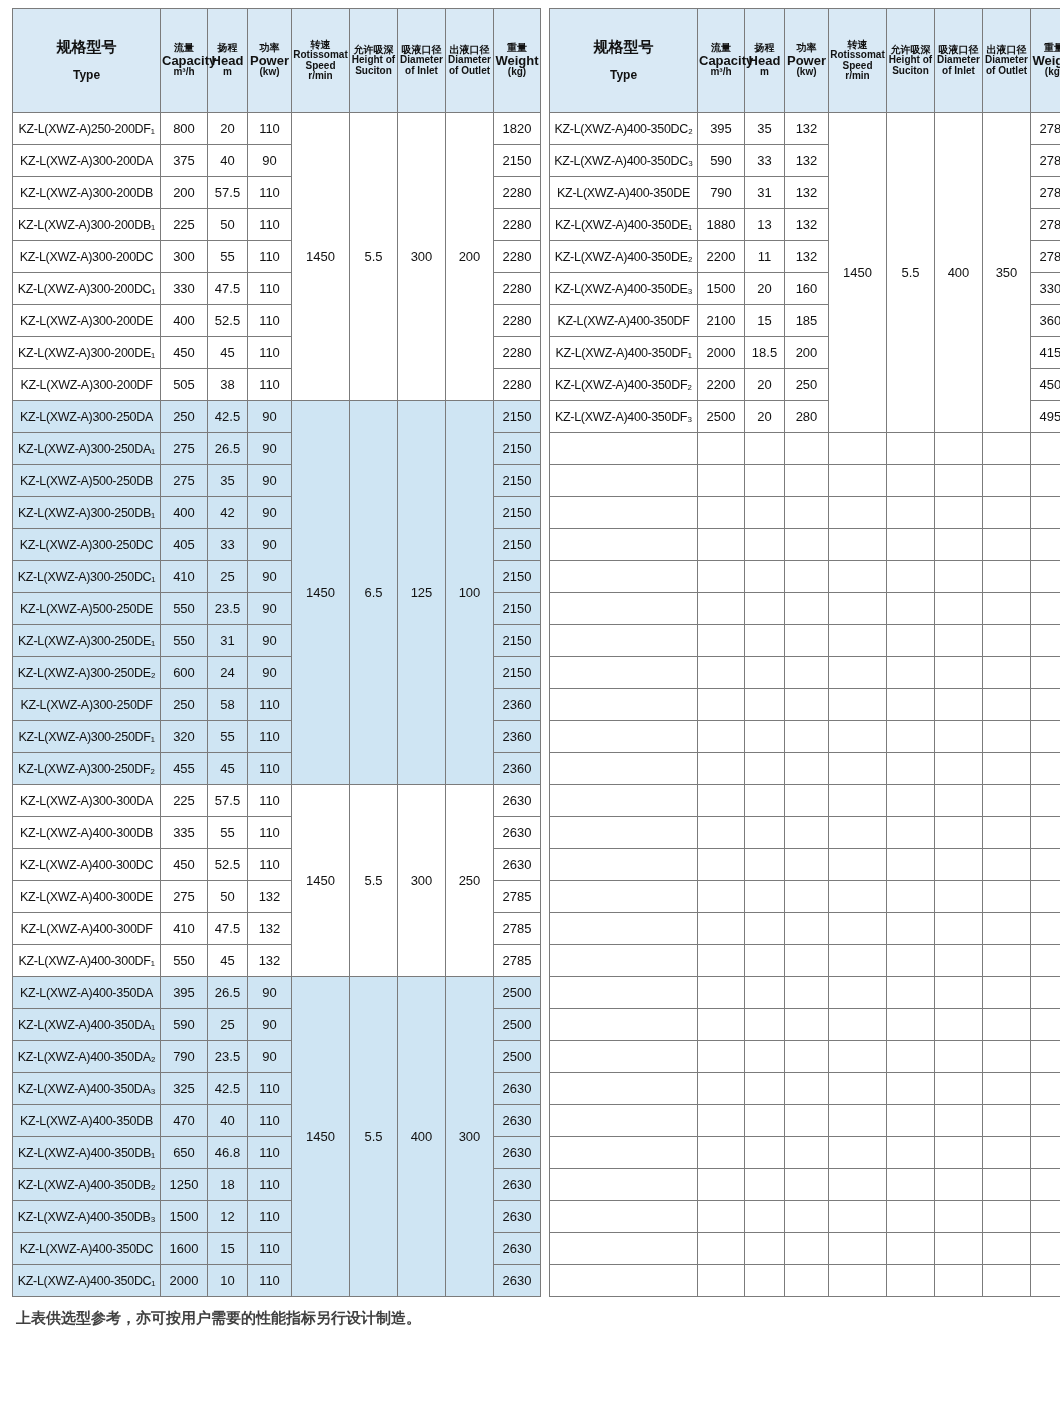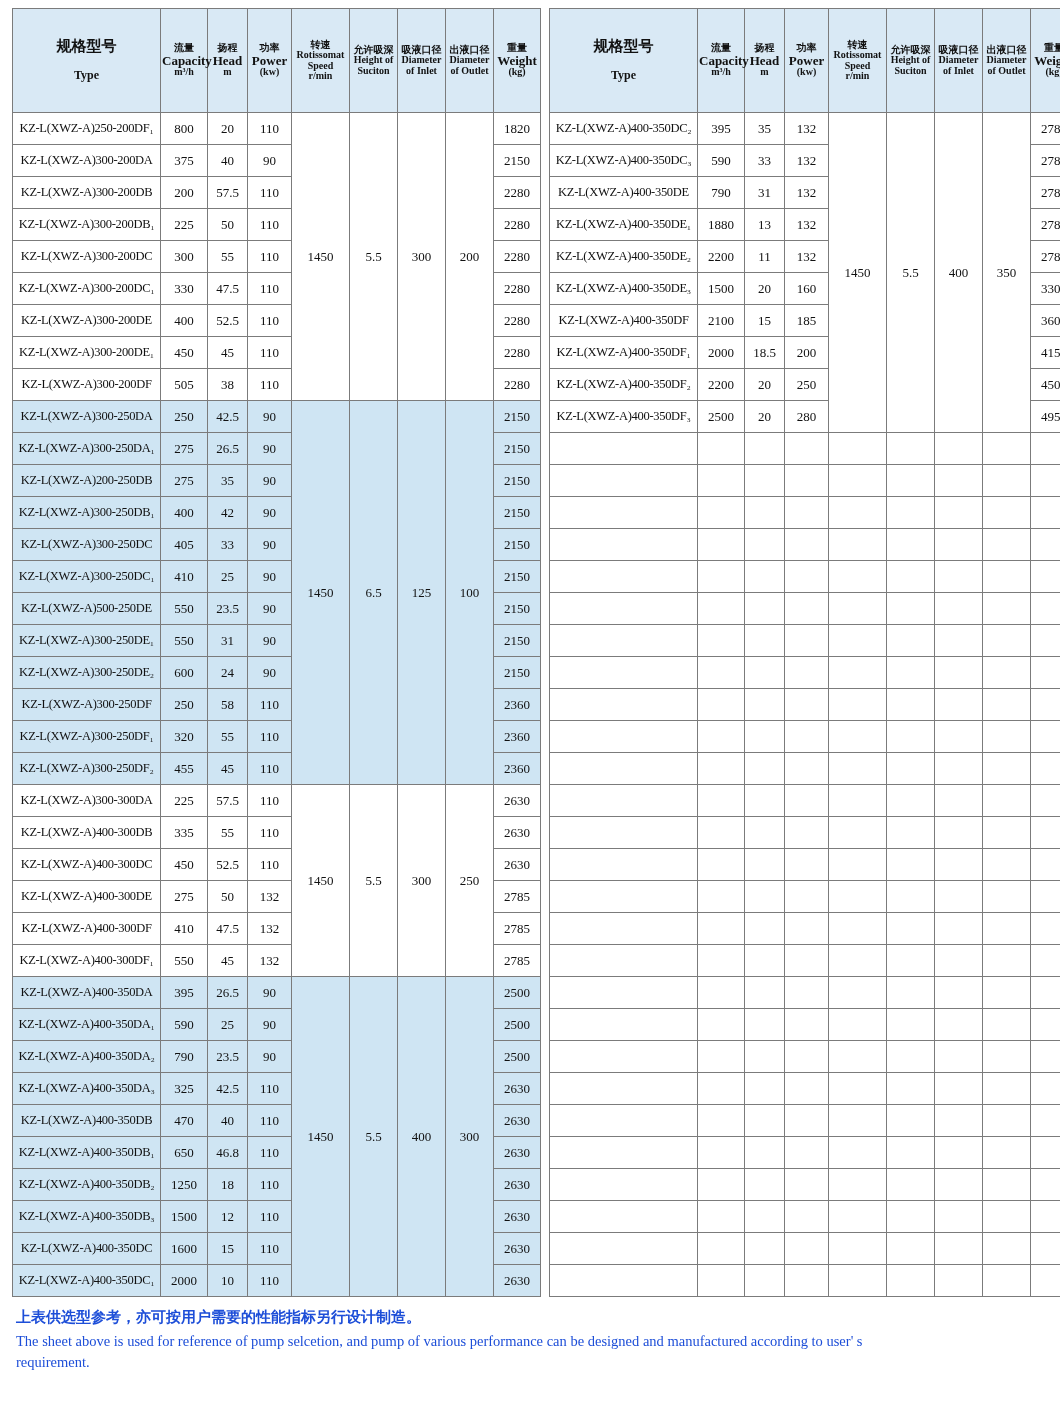--- a/index.html
+++ b/index.html
@@ -9,21 +9,20 @@
     font-family: "Liberation Sans", sans-serif;
   }
   body {
     width: 1060px;
     height: 1412px;
     position: relative;
   }
   .page {
     padding: 8px 12px 0 12px;
     width: 913px;
-    font-family: Liberation Serif, serif;
   }
   .tables-wrap {
     display: flex;
     gap: 8px;
     align-items: flex-start;
   }
   table {
     border-collapse: collapse;
     table-layout: fixed;
   }
@@ -68,21 +67,21 @@
     text-align: center;
     letter-spacing: -0.3px;
     white-space: nowrap;
   }
   tr.band td { background: #cfe5f3; }
   tr.plain td { background: #ffffff; }
   td.empty { background: #ffffff; }
   .note {
     margin: 10px 4px 0 4px;
     font-size: 15px;
-    color: #1d4ed8;
+    color: #404040;
     line-height: 1.45;
     font-weight: bold;
   }
   .note .en {
     font-weight: normal;
     font-size: 14.5px;
     display: block;
     margin-top: 2px;
   }
   
@@ -239,21 +238,21 @@
             <td>2150</td>
           </tr>
           <tr class="band">
             <td class="type">KZ-L(XWZ-A)300-250DA₁</td>
             <td>275</td>
             <td>26.5</td>
             <td>90</td>
             <td>2150</td>
           </tr>
           <tr class="band">
-            <td class="type">KZ-L(XWZ-A)200-250DB</td>
+            <td class="type">KZ-L(XWZ-A)500-250DB</td>
             <td>275</td>
             <td>35</td>
             <td>90</td>
             <td>2150</td>
           </tr>
           <tr class="band">
             <td class="type">KZ-L(XWZ-A)300-250DB₁</td>
             <td>400</td>
             <td>42</td>
             <td>90</td>
@@ -867,15 +866,14 @@
             <td class="empty">&nbsp;</td>
             <td class="empty">&nbsp;</td>
           </tr>
         </tbody>
     </table>
 
   </div>
 
   <div class="note">
     <span>上表供选型参考，亦可按用户需要的性能指标另行设计制造。</span>
-    <span class="en">The sheet above is used for reference of pump selcetion, and pump of various performance can be designed and manufactured according to user' s requirement.</span>
   </div>
 </div>
 
 </body></html>

